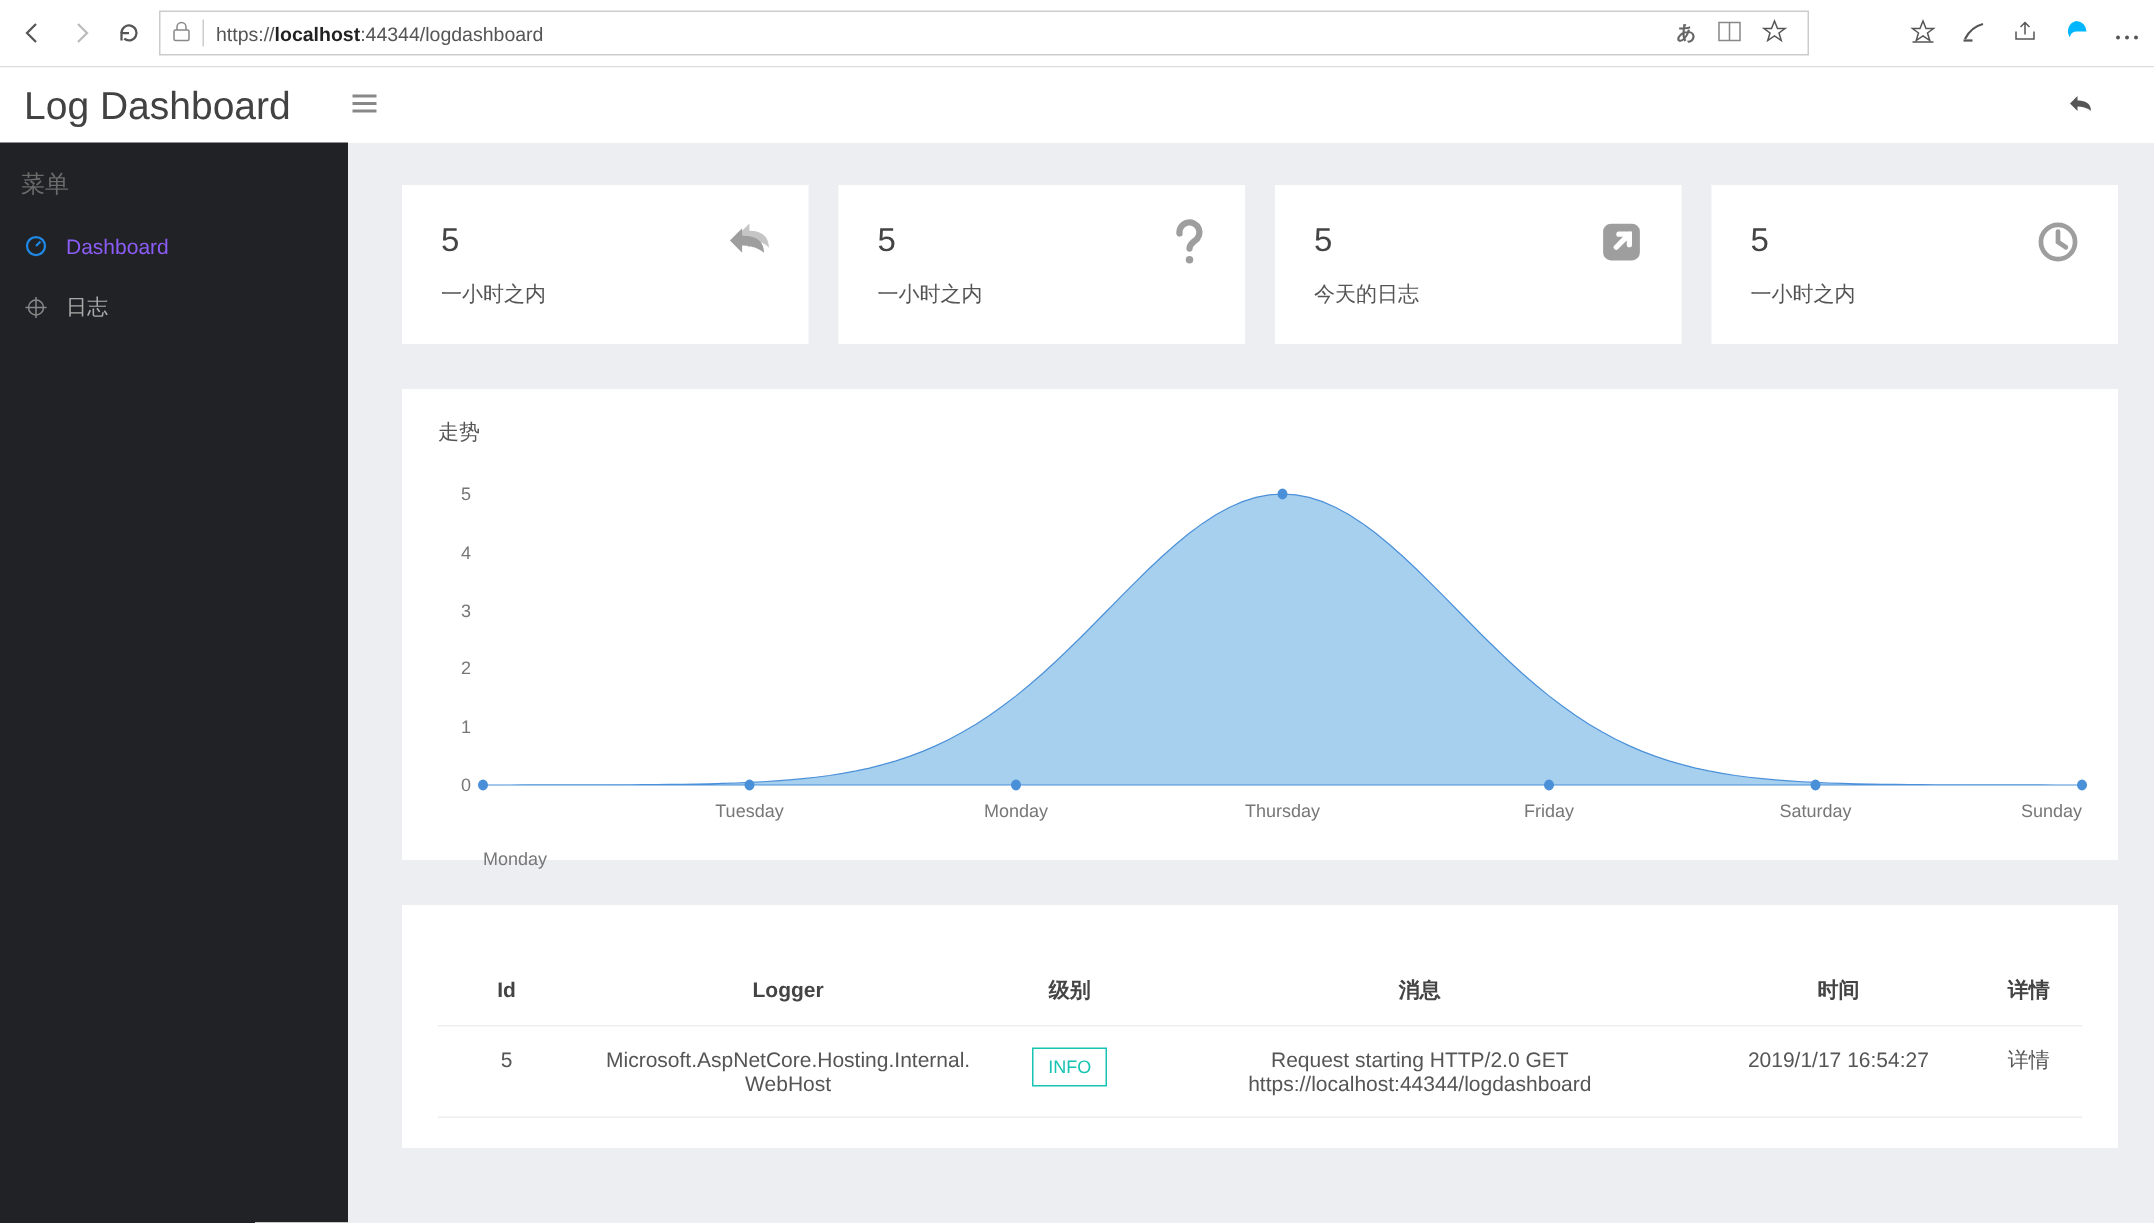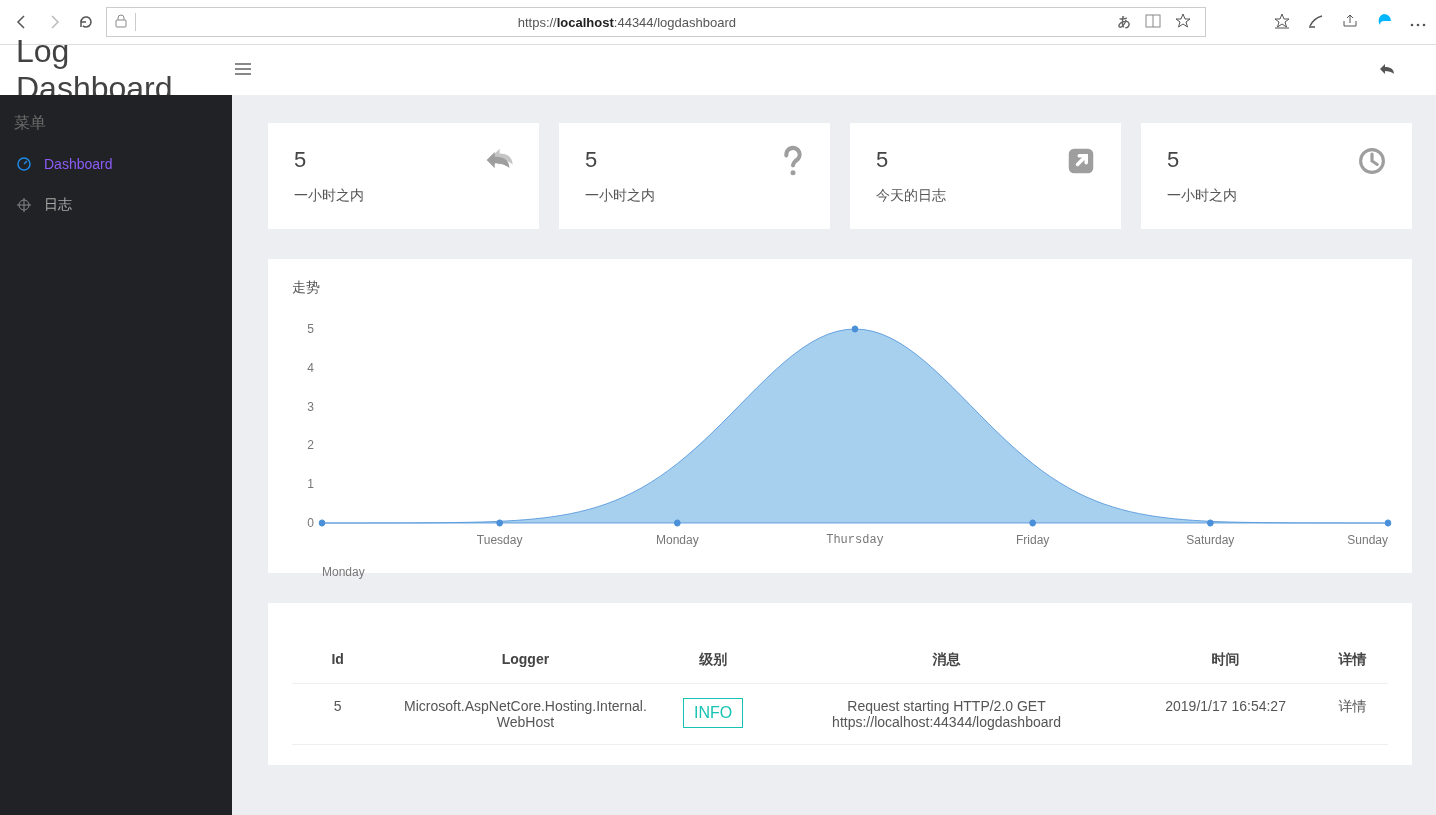--- a/index.html
+++ b/index.html
@@ -1,31 +1,31 @@
 <!DOCTYPE html>
 <html><head>
 <meta charset="utf-8">
 <style>
   * { box-sizing: border-box; margin: 0; padding: 0; }
   body { font-family: "Segoe UI", Arial, sans-serif; font-size: 14px; color: #333; background:#fff; }
   
   .chrome { height:45px; display:flex; align-items:center; padding:5px 10px; gap:8px; border-bottom:1px solid #ddd; }
   .chrome-btn { width:24px; height:24px; display:flex; align-items:center; justify-content:center; color:#555; }
   .chrome-btn.dis { color:#bbb; }
-  .url-box { flex:1; border:1px solid #ccc; height:30px; display:flex; align-items:center; padding:0 8px; gap:8px; max-width:1100px;text-align:center;}
+  .url-box { flex:1; border:1px solid #ccc; height:30px; display:flex; align-items:center; padding:0 8px; gap:8px; max-width:1100px;}
   .url-box .lock { color:#888; font-size:13px;}
   .url-box .sep { width:1px; height:18px; background:#ccc; }
   .url-box .url { flex:1; font-size:13px; color:#555; overflow:hidden; text-overflow:ellipsis; white-space:nowrap; }
   .url-box .url .bold { color:#222; font-weight:600; }
   .url-right { display:flex; gap:14px; align-items:center; padding-right:6px; color:#666;}
   .chrome-right { display:flex; gap:18px; align-items:center; margin-left:auto; color:#555; }
   .chrome-right .edge-icon { color:#00b7ff; }
   
   .app-head { height:50px; display:flex; align-items:center; padding:0 16px; background:#fff; }
-  .app-title { font-size:32px; font-weight:300; color:#424242; width:215px;}
+  .app-title { font-size:26px; font-weight:300; color:#424242; width:215px;}
   .burger { color:#888; font-weight:bold; padding:4px; }
   .header-right { margin-left:auto; padding-right:24px;}
   
   .layout { display:flex; height:calc(100vh - 95px); min-height:720px; }
   .sidebar { width:232px; background:#212225; color:#aaa; padding-top:14px; }
   .menu-label { color:#6b6b6b; font-size:16px; padding:4px 14px 10px;}
   .nav-item { display:flex; align-items:center; gap:12px; padding:12px 16px; cursor:pointer; color:#aaa; font-size:14px;}
   .nav-item.active { color:#8b5cf6;}
   .nav-ico { width:16px; height:16px; display:flex; align-items:center; justify-content:center; }
   .main { flex:1; background:#eceef1; overflow:auto; padding:28px 24px 24px 36px; }
@@ -46,21 +46,21 @@
   .x-axis { position:absolute; left:30px; right:0; bottom:0; height:26px;}
   .x-tick { position:absolute; font-size:12px; color:#777; transform:translateX(-50%); top:6px;}
   .plot svg { width:100%; height:100%; display:block; }
   .dot { fill:#4a90d9; stroke:#4a90d9;}
   
   .table-panel .panel-head { border-bottom:none;}
   table { width:100%; border-collapse:collapse; margin-top:14px;}
   th,td { text-align:center; padding:14px 10px; border-bottom:1px solid #eee; vertical-align:top; font-size:14px;}
   th { color:#444; font-weight:600;}
   td { color:#555;}
-  .badge { display:inline-block; padding:5px 10px; border:1px solid #17c3b2; color:#17c3b2; font-size:16px;}
+  .badge { display:inline-block; padding:5px 10px; border:1px solid #17c3b2; color:#17c3b2; font-size:12px;}
   .col-id{width:90px;} .col-logger{width:280px;} .col-level{width:90px;} .col-msg{width:370px;} .col-time{width:180px;} .col-action{width:70px;}
   .refresh{ color:#666; }
   svg { overflow:visible; }
 </style>
 </head>
 <body>
 
 <div class="chrome">
   <div class="chrome-btn">
     <svg width="16" height="16" viewBox="0 0 16 16">
@@ -240,21 +240,21 @@
           </div>
         <div class="plot">
             <svg id="chart-svg" viewBox="0 0 600 100" preserveAspectRatio="none">
               <path d="M 0 100 L 0.00 100.00 L 5.00 100.00 L 10.00 100.00 L 15.00 99.99 L 20.00 99.99 L 25.00 99.99 L 30.00 99.98 L 35.00 99.98 L 40.00 99.97 L 45.00 99.95 L 50.00 99.94 L 55.00 99.92 L 60.00 99.89 L 65.00 99.85 L 70.00 99.81 L 75.00 99.75 L 80.00 99.67 L 85.00 99.58 L 90.00 99.46 L 95.00 99.31 L 100.00 99.12 L 105.00 98.89 L 110.00 98.60 L 115.00 98.26 L 120.00 97.84 L 125.00 97.33 L 130.00 96.73 L 135.00 96.01 L 140.00 95.17 L 145.00 94.18 L 150.00 93.02 L 155.00 91.69 L 160.00 90.17 L 165.00 88.43 L 170.00 86.47 L 175.00 84.26 L 180.00 81.81 L 185.00 79.09 L 190.00 76.12 L 195.00 72.88 L 200.00 69.38 L 205.00 65.63 L 210.00 61.66 L 215.00 57.47 L 220.00 53.11 L 225.00 48.61 L 230.00 44.00 L 235.00 39.35 L 240.00 34.69 L 245.00 30.09 L 250.00 25.61 L 255.00 21.31 L 260.00 17.25 L 265.00 13.50 L 270.00 10.10 L 275.00 7.13 L 280.00 4.62 L 285.00 2.63 L 290.00 1.18 L 295.00 0.30 L 300.00 0.00 L 305.00 0.30 L 310.00 1.18 L 315.00 2.63 L 320.00 4.62 L 325.00 7.13 L 330.00 10.10 L 335.00 13.50 L 340.00 17.25 L 345.00 21.31 L 350.00 25.61 L 355.00 30.09 L 360.00 34.69 L 365.00 39.35 L 370.00 44.00 L 375.00 48.61 L 380.00 53.11 L 385.00 57.47 L 390.00 61.66 L 395.00 65.63 L 400.00 69.38 L 405.00 72.88 L 410.00 76.12 L 415.00 79.09 L 420.00 81.81 L 425.00 84.26 L 430.00 86.47 L 435.00 88.43 L 440.00 90.17 L 445.00 91.69 L 450.00 93.02 L 455.00 94.18 L 460.00 95.17 L 465.00 96.01 L 470.00 96.73 L 475.00 97.33 L 480.00 97.84 L 485.00 98.26 L 490.00 98.60 L 495.00 98.89 L 500.00 99.12 L 505.00 99.31 L 510.00 99.46 L 515.00 99.58 L 520.00 99.67 L 525.00 99.75 L 530.00 99.81 L 535.00 99.85 L 540.00 99.89 L 545.00 99.92 L 550.00 99.94 L 555.00 99.95 L 560.00 99.97 L 565.00 99.98 L 570.00 99.98 L 575.00 99.99 L 580.00 99.99 L 585.00 99.99 L 590.00 100.00 L 595.00 100.00 L 600.00 100.00 L 600 100 Z" fill="#a7d0ef" stroke="#4a90d9" stroke-width="0.8" vector-effect="non-scaling-stroke"></path>
             </svg>
           </div>
         <div class="x-axis" id="x-axis">
             <div class="x-tick" style="left: 0%; transform: translateX(0px); margin-top: 32px;">Monday</div>
             <div class="x-tick" style="left: 16.6667%;">Tuesday</div>
             <div class="x-tick" style="left: 33.3333%;">Monday</div>
-            <div class="x-tick" style="left: 50%; font-family: Liberation Mono, monospace;">Thursday</div>
+            <div class="x-tick" style="left: 50%;">Thursday</div>
             <div class="x-tick" style="left: 66.6667%;">Friday</div>
             <div class="x-tick" style="left: 83.3333%;">Saturday</div>
             <div class="x-tick" style="left: 100%; transform: translateX(-100%);">Sunday</div>
           </div>
         <div class="plot" style="pointer-events:none;">
             <svg id="dot-svg" viewBox="0 0 600 100" preserveAspectRatio="none">
               <circle cx="0" cy="100" r="1.6" class="dot" vector-effect="non-scaling-stroke" stroke-width="1" fill="#fff" stroke="#4a90d9"></circle>
               <circle cx="100" cy="100" r="1.6" class="dot" vector-effect="non-scaling-stroke" stroke-width="1" fill="#fff" stroke="#4a90d9"></circle>
               <circle cx="200" cy="100" r="1.6" class="dot" vector-effect="non-scaling-stroke" stroke-width="1" fill="#fff" stroke="#4a90d9"></circle>
               <circle cx="300" cy="0" r="1.6" class="dot" vector-effect="non-scaling-stroke" stroke-width="1" fill="#fff" stroke="#4a90d9"></circle>

